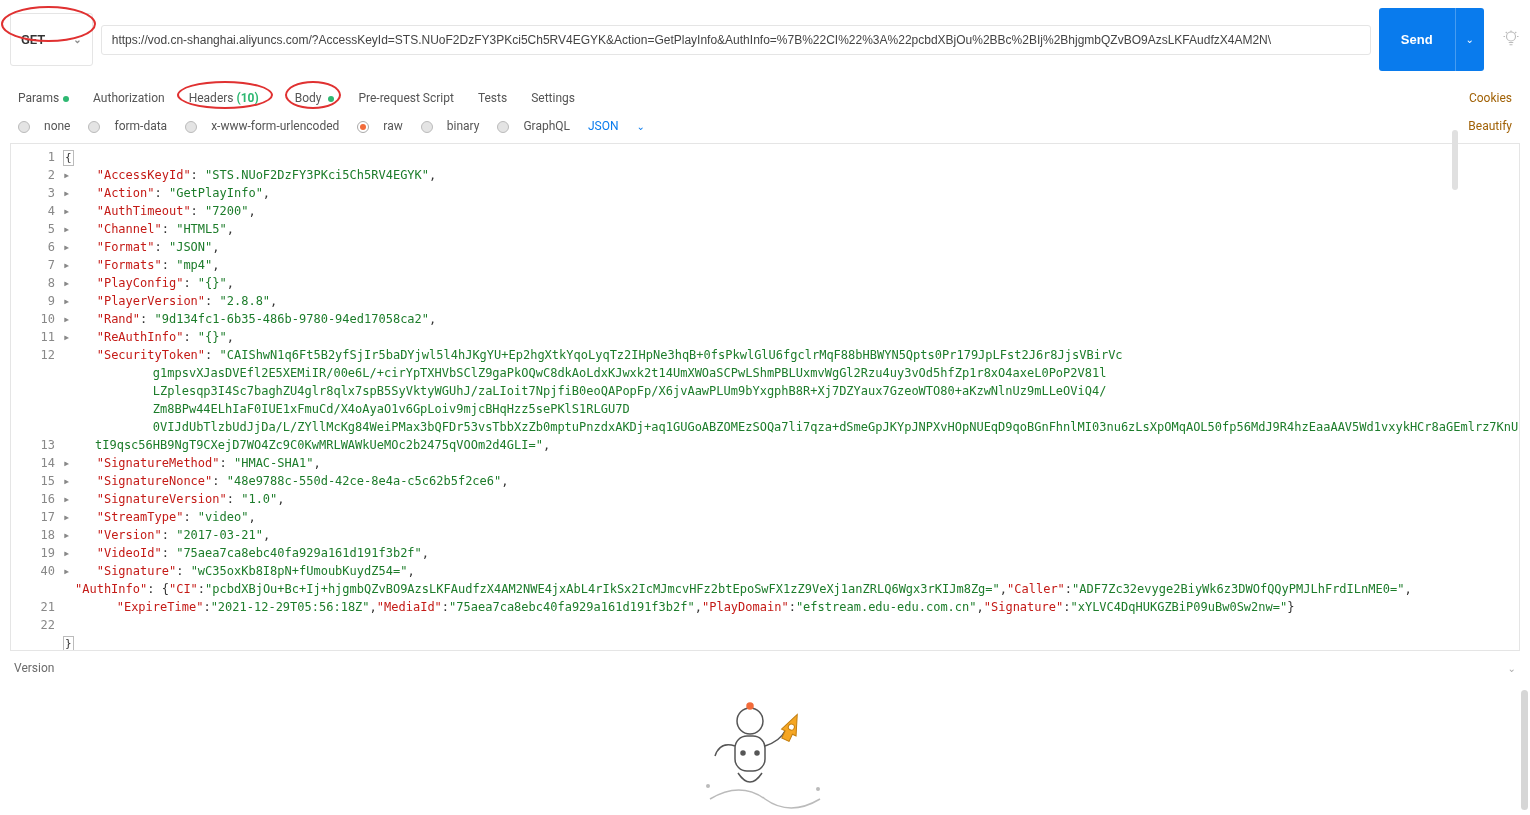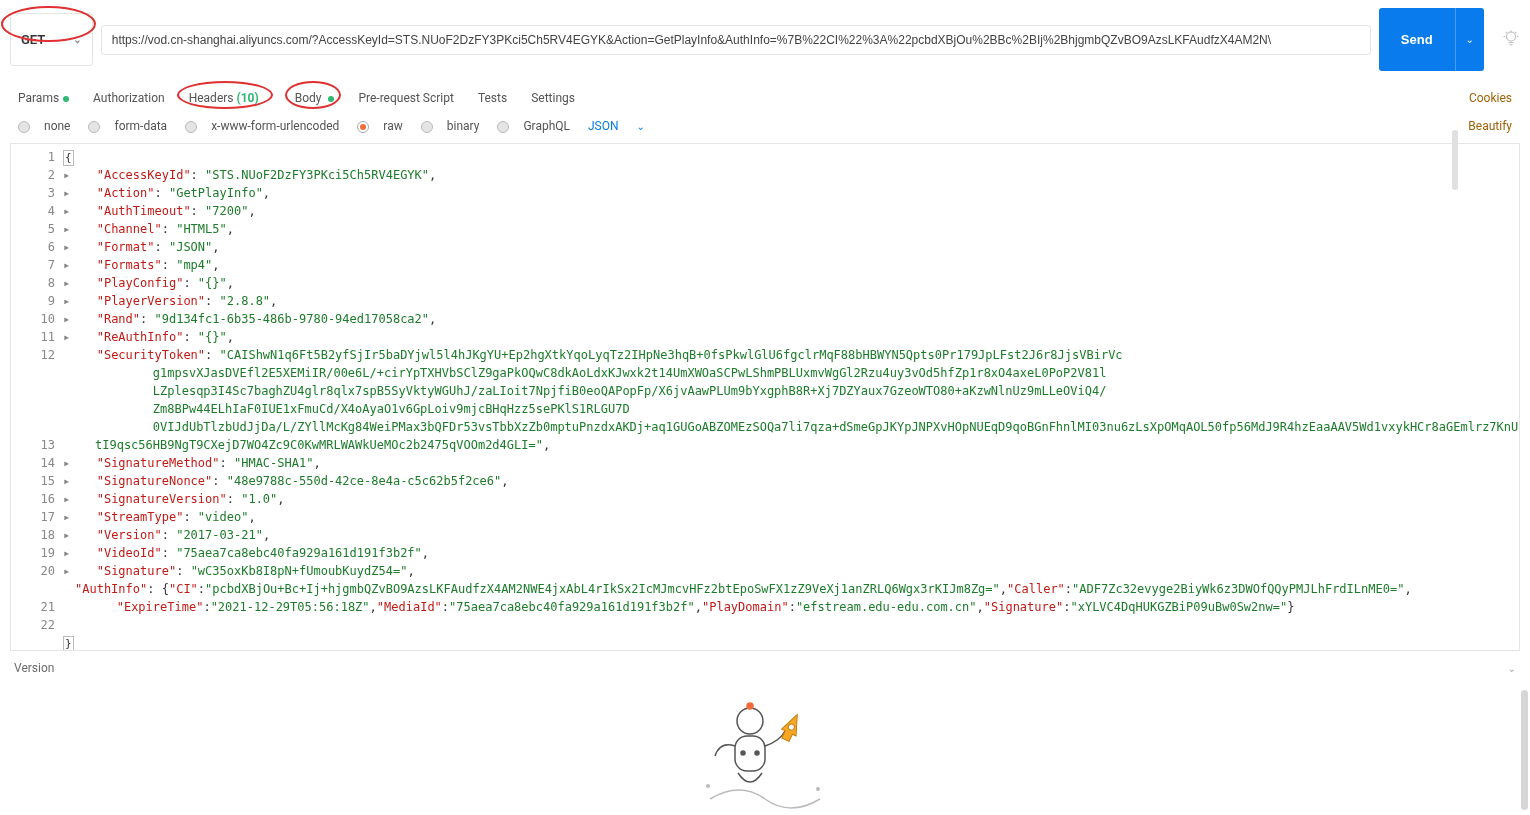--- a/index.html
+++ b/index.html
@@ -133,21 +133,21 @@
       <div class="lnum">10</div>
       <div class="lnum">11</div>
       <div class="lnum" style="height: 90px;">12</div>
       <div class="lnum">13</div>
       <div class="lnum">14</div>
       <div class="lnum">15</div>
       <div class="lnum">16</div>
       <div class="lnum">17</div>
       <div class="lnum">18</div>
       <div class="lnum">19</div>
-      <div class="lnum" style="height: 36px;">20</div>
+      <div class="lnum" style="height: 36px;">40</div>
       <div class="lnum">21</div>
       <div class="lnum">22</div>
     </div>
   <div class="code-area" id="code">
       <div class="code-line"><span class="brace-box">{</span></div>
       <div class="code-line"><span class="fold">▸</span>   <span class="tk-key">"AccessKeyId"</span><span class="tk-punc">: </span><span class="tk-str">"STS.NUoF2DzFY3PKci5Ch5RV4EGYK"</span><span class="tk-punc">,</span></div>
       <div class="code-line"><span class="fold">▸</span>   <span class="tk-key">"Action"</span><span class="tk-punc">: </span><span class="tk-str">"GetPlayInfo"</span><span class="tk-punc">,</span></div>
       <div class="code-line"><span class="fold">▸</span>   <span class="tk-key">"AuthTimeout"</span><span class="tk-punc">: </span><span class="tk-str">"7200"</span><span class="tk-punc">,</span></div>
       <div class="code-line"><span class="fold">▸</span>   <span class="tk-key">"Channel"</span><span class="tk-punc">: </span><span class="tk-str">"HTML5"</span><span class="tk-punc">,</span></div>
       <div class="code-line"><span class="fold">▸</span>   <span class="tk-key">"Format"</span><span class="tk-punc">: </span><span class="tk-str">"JSON"</span><span class="tk-punc">,</span></div>

